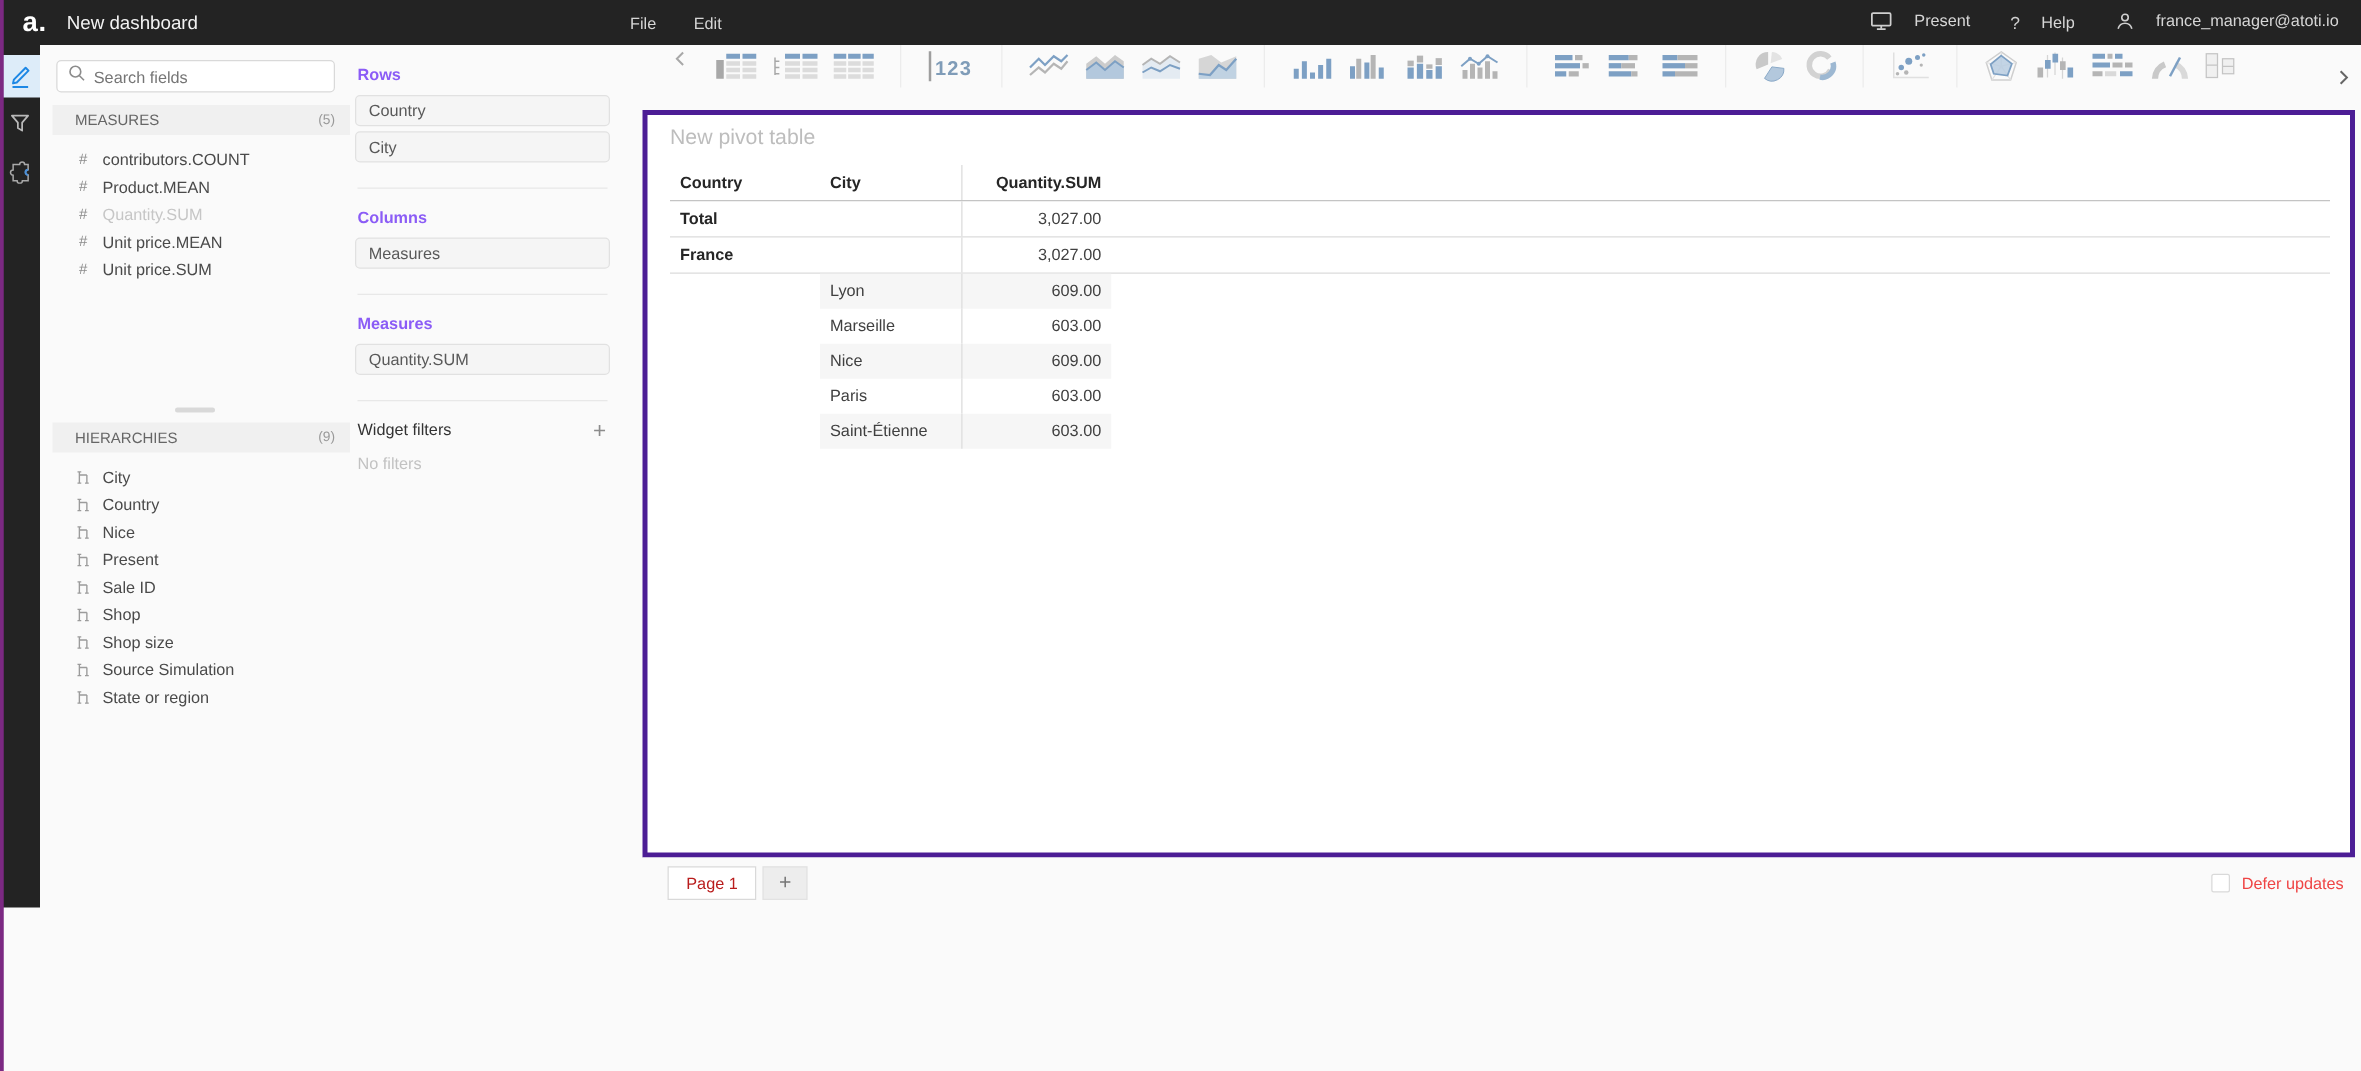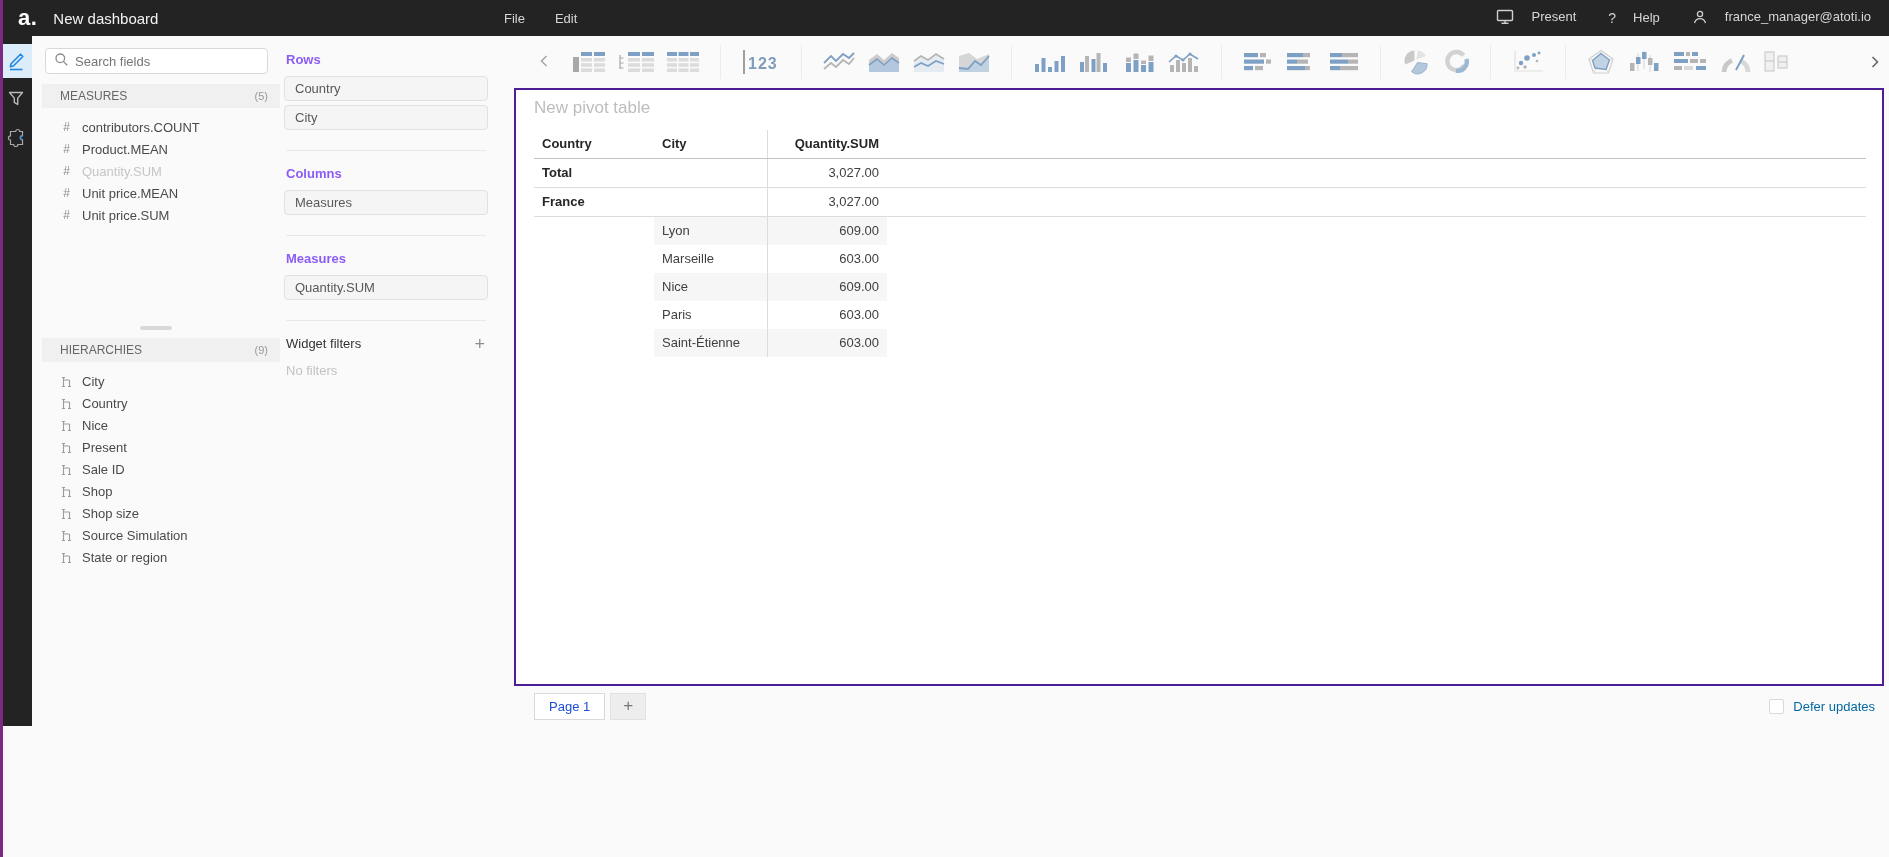--- a/index.html
+++ b/index.html
@@ -51,50 +51,50 @@
   .pill { height:25px; line-height:23px; background:#f5f5f5; border:1px solid #e1e1e1; border-radius:4px;
           padding-left:10px; color:#595959; margin-bottom:4px; cursor:grab; }
   .ed-divider { border-top:1px solid #e8e8e8; margin:20px 2px 15px 2px; }
   .wf-head { display:flex; justify-content:space-between; align-items:center; margin:0 0 12px 2px; }
   .wf-title { font-weight:normal; color:#333; }
   .wf-add { color:#8c8c8c; font-size:18px; line-height:14px; cursor:pointer; padding:0 3px; }
   .wf-empty { color:#c2c2c2; margin-left:2px; }
 
   
   .canvas { display:flex; flex-direction:column; background:#fafafa; min-width:0; }
-  .toolbar { height:52px; display:flex; align-items:center; padding:0 35px 0 22px; position:relative; overflow:hidden; }
+  .toolbar { height:52px; display:flex; align-items:flex-start; padding:0 35px 0 22px; position:relative; overflow:hidden; }
   .tb-nav { background:none; border:none; cursor:pointer; display:flex; align-items:center; padding:0; }
   .tb-group { display:flex; align-items:center; gap:7px; padding:0 18px; height:34px; }
   .tb-group + .tb-group { border-left:1px solid #ececec; }
   .tb-icon-btn { background:none; border:none; padding:1px 2px; cursor:pointer; display:flex; align-items:center; }
   .chevron-right-btn { position:absolute; right:6px; top:15px; }
 
   
-  .widget { flex:1; margin-right:5px; background:#fff; border:2px solid #4c1d95;
+  .widget { flex:1; margin-right:5px; background:#fff; border:4px solid #4c1d95;
             padding:8px 16px 0 18px; overflow:hidden; }
   .widget-title { color:#bdbdbd; font-size:17px; height:28px; cursor:text; }
   .pivot { margin-top:4px; }
   .pt-header, .pt-row { display:grid; grid-template-columns:120px 113px 120px; }
   .pt-header { border-bottom:1px solid #c4c4c4; }
   .pt-cell { height:28px; line-height:28px; font-size:13px; padding-left:8px; color:#404040;
              white-space:nowrap; overflow:hidden; }
   .pt-header .pt-cell { font-weight:bold; color:#262626; }
   .c-val { text-align:right; padding-right:8px; padding-left:0; border-left:1px solid #dcdcdc; }
   .pt-row.bold-row .c-country { font-weight:bold; color:#262626; }
   .pt-row.bb { border-bottom:1px solid #dcdcdc; }
   .pt-row.shaded .c-city, .pt-row.shaded .c-val { background:#f6f6f6; }
 
   
   .pagebar { height:40px; display:flex; align-items:center; background:#fafafa; padding-left:20px; }
-  .page-tab { height:27px; padding:0 14px; background:#fff; border:1px solid #d9d9d9; color:#1d4ed8;
+  .page-tab { height:27px; padding:0 14px; background:#fff; border:1px solid #d9d9d9; color:#b91c1c;
               font-size:13px; display:flex; align-items:center; cursor:pointer; font-family:inherit; }
   .page-add { height:27px; width:36px; margin-left:5px; background:#ededed; border:1px solid #e2e2e2;
               color:#777; font-size:17px; display:flex; align-items:center; justify-content:center; cursor:pointer; }
   .defer { margin-left:auto; margin-right:14px; display:flex; align-items:center; gap:9px;
-           color:#0369a1; font-size:13px; }
+           color:#ef4444; font-size:13px; }
   .checkbox { width:15px; height:15px; border:1px solid #d9d9d9; border-radius:2px; background:#fff; cursor:pointer; }
 </style>
 </head>
 <body>
 
 <div class="screen">
   <div class="purple-edge"></div>
 
   <div class="topbar">
     <div class="logo">a.</div>

